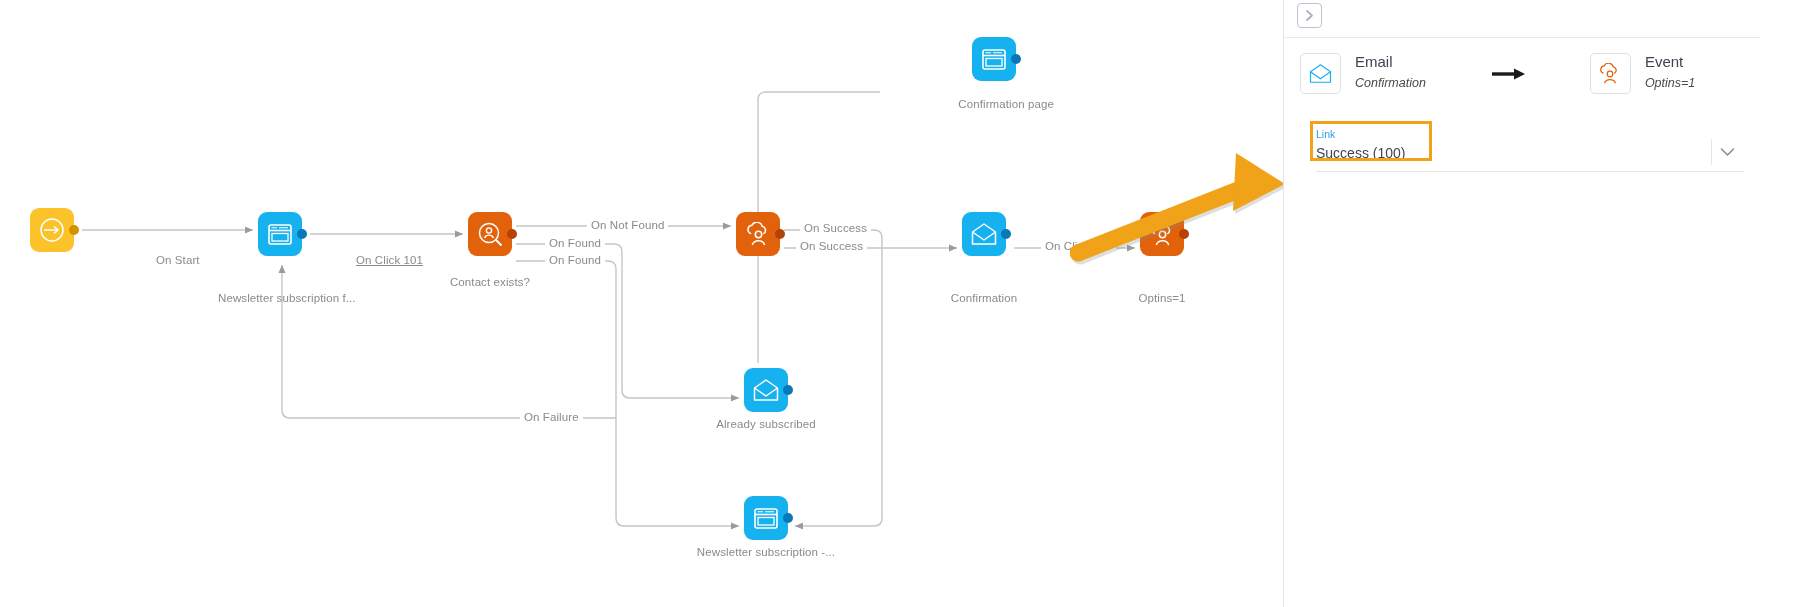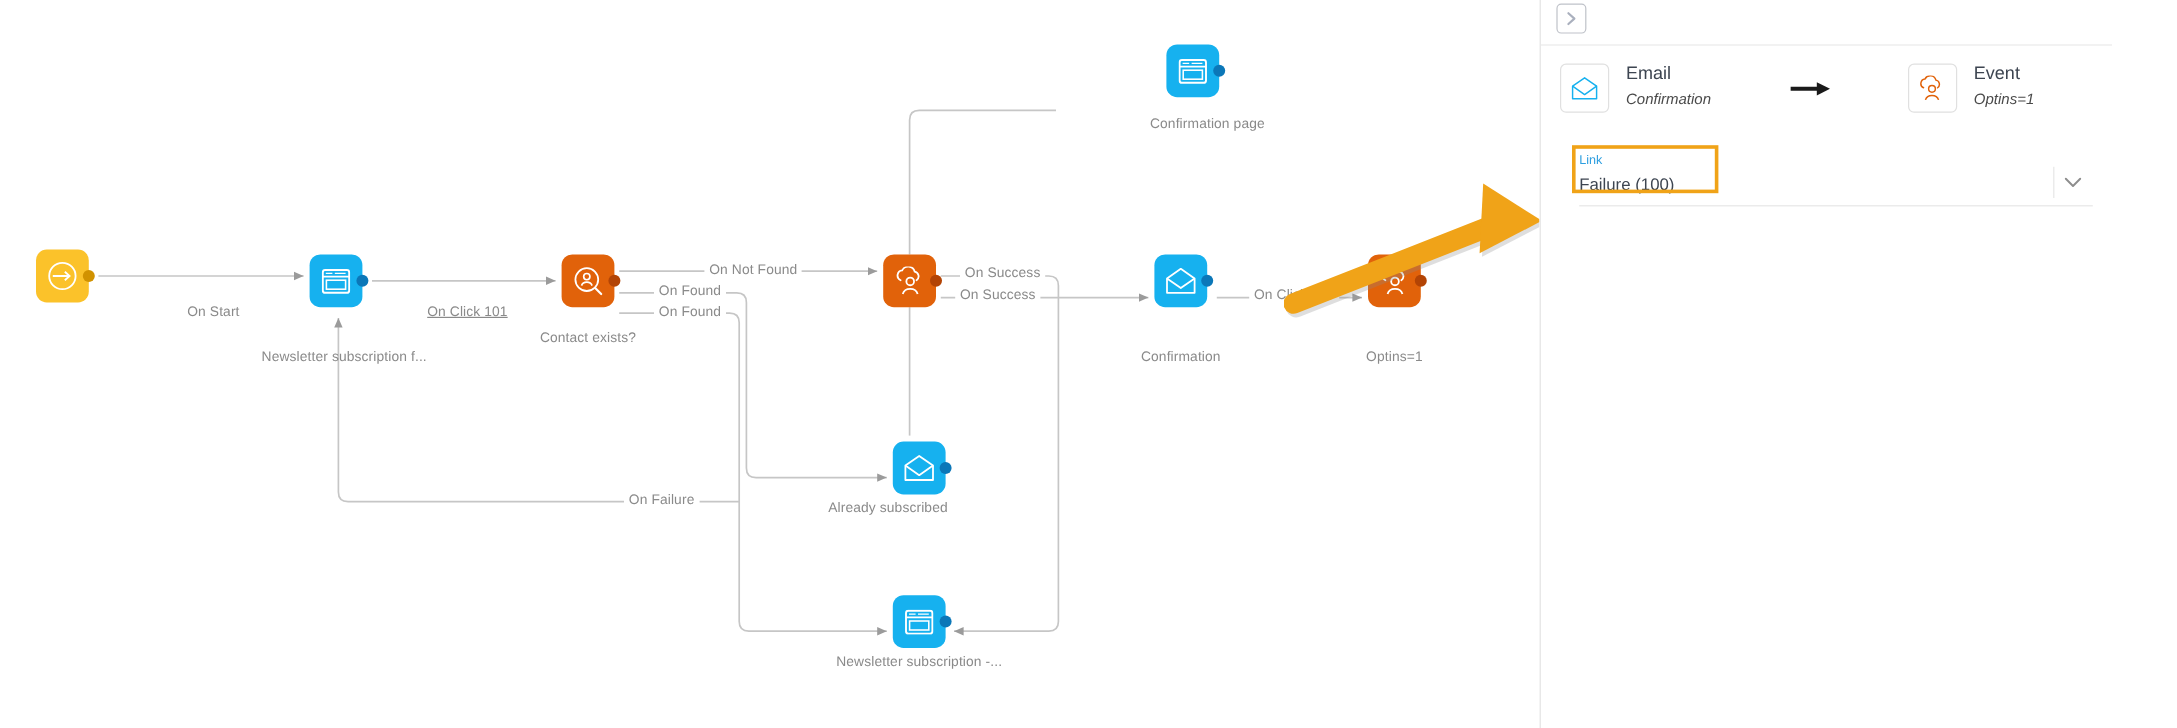--- a/index.html
+++ b/index.html
@@ -315,21 +315,21 @@
     </div>
     <div class="node-label" style="left:936px; top:98px; width:118px;text-align:right;">Confirmation page</div>
 
     <div class="node blue" style="left:744px; top:368px;">
       <svg width="26" height="23" viewBox="0 0 26 23">
         <path d="M1.5,9 L13,1 L24.5,9 L24.5,21 L1.5,21 Z" fill="none" stroke="#fff" stroke-width="1.5" stroke-linejoin="round"></path>
         <path d="M1.5,9 L13,17 L24.5,9" fill="none" stroke="#fff" stroke-width="1.5" stroke-linejoin="round"></path>
       </svg>
       <span class="port"></span>
     </div>
-    <div class="node-label" style="left:679px; top:418px; width:122px;">Already subscribed</div>
+    <div class="node-label" style="left:705px; top:418px; width:122px;">Already subscribed</div>
 
     <div class="node blue" style="left:744px; top:496px;">
       <svg width="24" height="21" viewBox="0 0 24 21">
         <rect x="1" y="1" width="22" height="19" rx="2" fill="none" stroke="#fff" stroke-width="1.6"></rect>
         <path d="M1,6.5 L23,6.5" stroke="#fff" stroke-width="1.6"></path>
         <path d="M3.5,3.8 L9,3.8 M11,3.8 L20,3.8" stroke="#fff" stroke-width="1.1"></path>
         <rect x="4" y="9.5" width="16" height="7.5" fill="none" stroke="#fff" stroke-width="1.3"></rect>
       </svg>
       <span class="port"></span>
     </div>
@@ -401,21 +401,21 @@
             <div class="entity-title">Event</div>
             <div class="entity-sub">Optins=1</div>
           </span>
         </div>
       </div>
 
 
       <div class="field" id="field-link">
         <div id="link-highlight-box"></div>
         <div class="field-label">Link</div>
-        <div class="field-value">Failure (100)</div>
+        <div class="field-value">Success (100)</div>
         <span class="field-chevron">
           <svg width="15" height="10" viewBox="0 0 15 10">
             <path d="M1.5,2 L7.5,8 L13.5,2" fill="none" stroke="#8d8d8d" stroke-width="1.6" stroke-linecap="round" stroke-linejoin="round"></path>
           </svg>
         </span>
       </div>
 
     </div>
   </div>
 </div>

